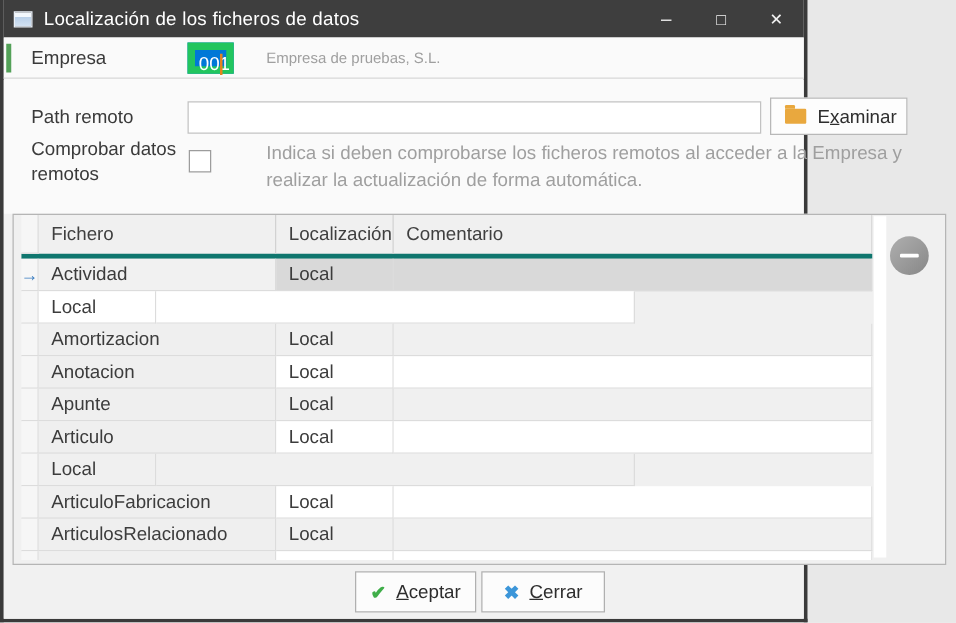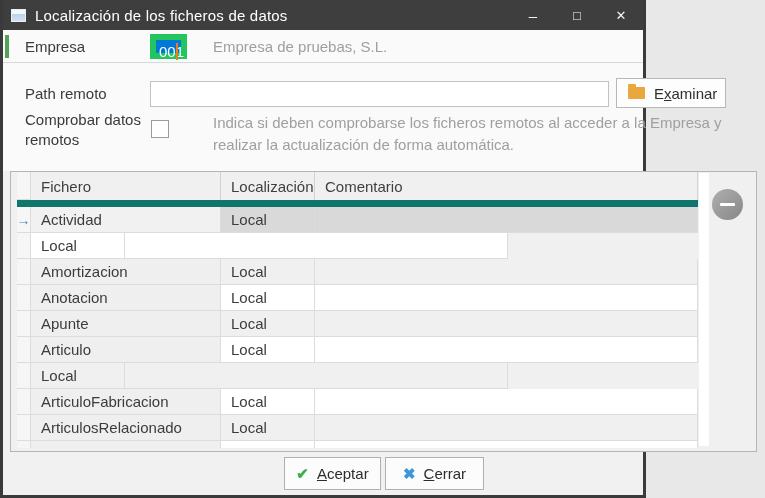--- a/index.html
+++ b/index.html
@@ -28,21 +28,21 @@
   .empresa{position:absolute;left:0;top:30px;right:0;height:33px;background:#fafafa;
     border-bottom:1px solid #d8d8d8;}
   .accentbar{position:absolute;left:2px;top:5px;width:4px;height:23px;background:var(--accent);}
   .emp-label{position:absolute;left:22px;top:0;height:33px;line-height:33px;
     font-size:15px;color:var(--text);}
   .emp-input{position:absolute;left:147px;top:4px;width:37px;height:25px;
     border:6px solid #22c55e;background:var(--sel);color:#fff;font-size:15px;
     line-height:23px;padding-left:3px;}
   .emp-caret{position:absolute;right:3px;top:3px;width:2px;height:17px;background:var(--caret);}
   .emp-name{position:absolute;left:210px;top:0;height:33px;line-height:33px;
-    font-size:15px;color:var(--muted);}
+    font-size:12px;color:var(--muted);}
   
   .section2{position:absolute;left:0;top:64px;right:0;height:107px;background:#fafafa;}
   .path-label{position:absolute;left:22px;top:17px;height:26px;line-height:26px;
     font-size:15px;color:var(--text);}
   .path-input{position:absolute;left:147px;top:17px;width:459px;height:26px;
     border:1px solid #c2c2c2;background:#ffffff;font-size:15px;padding:0 6px;
     font-family:"Liberation Sans",sans-serif;color:var(--text);}
   .browse-btn{position:absolute;left:613px;top:14px;width:110px;height:30px;
     border:1px solid #b8b8b8;background:#fdfdfd;display:flex;align-items:center;
     gap:9px;padding-left:11px;font-size:15px;color:#2e2e2e;cursor:default;}
@@ -54,21 +54,21 @@
     line-height:20px;color:var(--text);}
   .checkbox{position:absolute;left:148px;top:56px;width:18px;height:18px;
     border:1px solid #9c9c9c;background:#ffffff;}
   .chk-desc{position:absolute;left:210px;top:48px;width:532px;font-size:15px;
     line-height:22px;color:var(--muted);}
   
   .lower{position:absolute;left:0;top:171px;right:0;bottom:0;background:#f1f1f1;}
   .tablebox{position:absolute;left:7px;top:171px;width:747px;height:281px;
     background:var(--altgray);border:1px solid var(--cborder);}
   .gridwrap{position:absolute;left:6px;top:0;width:681px;height:276px;overflow:hidden;}
-  .ghead{display:flex;height:35px;border-bottom:7px solid #0f766e;}
+  .ghead{display:flex;height:35px;border-bottom:4px solid #0f766e;}
   .ghead .cell{display:flex;align-items:center;font-size:15px;color:#3f3f3f;
     border-right:1px solid #d2d2d2;padding-left:10px;}
   .trow{display:flex;height:26px;}
   .cell{overflow:hidden;white-space:nowrap;}
   .cell.ind{width:14px;flex:0 0 14px;background:#f6f6f6;border-right:1px solid var(--cellborder);
     border-bottom:1px solid var(--cellborder);display:flex;align-items:center;justify-content:center;
     padding-left:0;}
   .cell.fich{width:190px;flex:0 0 190px;}
   .cell.loc{width:94px;flex:0 0 94px;}
   .cell.com{width:383px;flex:0 0 383px;}

